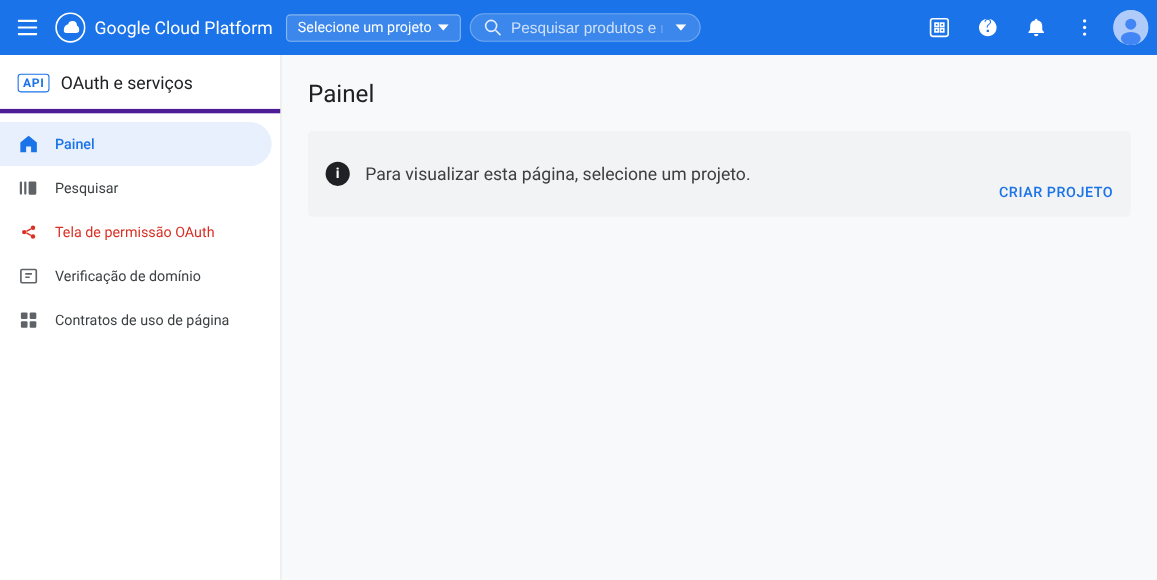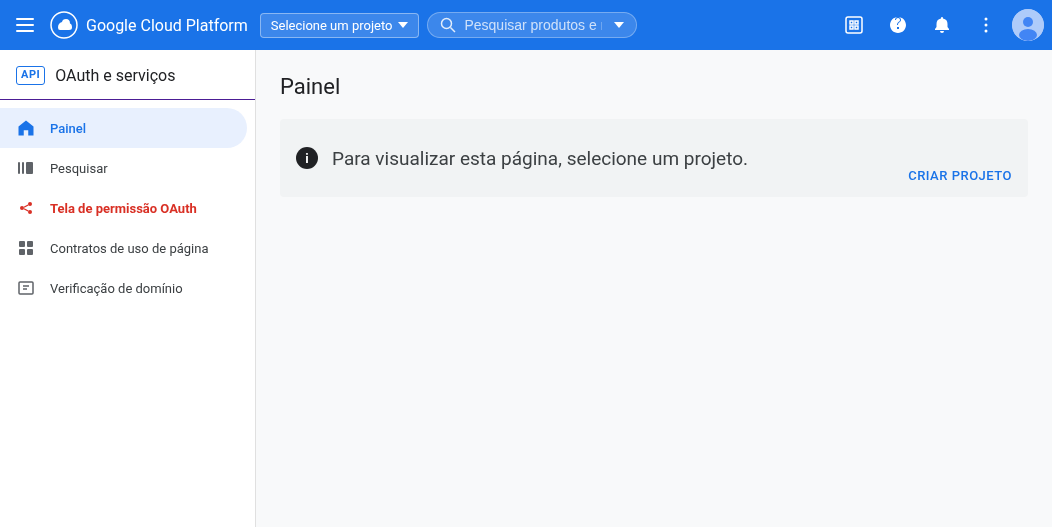--- a/index.html
+++ b/index.html
@@ -7,21 +7,20 @@
 
     
     .top-nav {
       display: flex;
       align-items: center;
       background: #1a73e8;
       height: 50px;
       padding: 0 8px;
       gap: 8px;
       flex-shrink: 0;
-      justify-content: flex-end;
     }
     .top-nav .hamburger {
       color: #fff;
       cursor: pointer;
       padding: 8px;
       font-size: 18px;
       display: flex; align-items: center; justify-content: center;
     }
     .top-nav .brand {
       display: flex; align-items: center; gap: 8px;
@@ -93,26 +92,26 @@
 
     
     .sidebar {
       width: 256px;
       background: #fff;
       border-right: 1px solid #e0e0e0;
       flex-shrink: 0;
       overflow-y: auto;
     }
     .sidebar-header {
-      display: flex; gap: 10px;
+      display: flex; align-items: center; gap: 10px;
       padding: 16px 16px 14px 16px;
       font-size: 16px;
       color: #202124;
       font-weight: 400;
-      border-bottom: 1px solid #4c1d95;
+      border-bottom: 4px solid #4c1d95;
     }
     .sidebar-header .api-badge {
       font-size: 11px;
       font-weight: 700;
       color: #1a73e8;
       border: 1.5px solid #1a73e8;
       border-radius: 3px;
       padding: 1px 4px;
       letter-spacing: 0.5px;
     }
@@ -125,21 +124,21 @@
       font-size: 13px;
       border-radius: 0 24px 24px 0;
       margin-right: 8px;
     }
     .sidebar-item.active {
       background: #e8f0fe;
       color: #1a73e8;
     }
     .sidebar-item.active .sidebar-item-label { color: #1a73e8; font-weight: 500; }
     .sidebar-item.oauth { color: #d93025; }
-    .sidebar-item.oauth .sidebar-item-label { color: #d93025; font-weight: bold; }
+    .sidebar-item.oauth .sidebar-item-label { color: #d93025; }
     .sidebar-item .nav-icon {
       width: 20px; height: 20px;
       display: flex; align-items: center; justify-content: center;
       font-size: 16px;
       flex-shrink: 0;
     }
 
     
     .main-content {
       flex: 1;
@@ -166,21 +165,21 @@
       border-radius: 50%;
       display: flex; align-items: center; justify-content: center;
       color: #fff;
       font-size: 13px;
       font-weight: 700;
       flex-shrink: 0;
     }
     .info-banner .info-text {
       flex: 1;
       color: #3c4043;
-      font-size: 19px;
+      font-size: 16px;
     }
     .info-banner .create-link {
       color: #1a73e8;
       font-size: 13px;
       font-weight: 500;
       cursor: pointer;
       white-space: nowrap;
       text-transform: uppercase;
       letter-spacing: 0.5px;
       margin-top: 35px;
@@ -314,38 +313,38 @@
             <circle cx="13" cy="13" r="2"></circle>
             <line x1="7" y1="8.3" x2="11.2" y2="6" stroke="#d93025" stroke-width="1.3"></line>
             <line x1="7" y1="9.7" x2="11.2" y2="12" stroke="#d93025" stroke-width="1.3"></line>
           </svg>
         </span>
         <span class="sidebar-item-label">Tela de permissão OAuth</span>
       </div>
 
       <div class="sidebar-item">
         <span class="nav-icon">
+          <svg width="18" height="18" viewBox="0 0 18 18" fill="none" stroke="#5f6368" stroke-width="1.5">
+            <rect x="2" y="3" width="14" height="12" rx="1"></rect>
+            <path d="M6 7h6M6 10h4"></path>
+          </svg>
+        </span>
+        <span class="sidebar-item-label">Verificação de domínio</span>
+      </div>
+
+      <div class="sidebar-item">
+        <span class="nav-icon">
           <svg width="18" height="18" viewBox="0 0 18 18" fill="#5f6368">
             <rect x="2" y="2" width="6" height="6" rx="1"></rect>
             <rect x="10" y="2" width="6" height="6" rx="1"></rect>
             <rect x="2" y="10" width="6" height="6" rx="1"></rect>
             <rect x="10" y="10" width="6" height="6" rx="1"></rect>
           </svg>
         </span>
         <span class="sidebar-item-label">Contratos de uso de página</span>
-      </div>
-
-      <div class="sidebar-item">
-        <span class="nav-icon">
-          <svg width="18" height="18" viewBox="0 0 18 18" fill="none" stroke="#5f6368" stroke-width="1.5">
-            <rect x="2" y="3" width="14" height="12" rx="1"></rect>
-            <path d="M6 7h6M6 10h4"></path>
-          </svg>
-        </span>
-        <span class="sidebar-item-label">Verificação de domínio</span>
       </div>
 
     </nav>
   </aside>
 
   <main class="main-content">
     <h1 class="page-title">Painel</h1>
 
     <div class="info-banner">
       <div class="info-icon">i</div>

